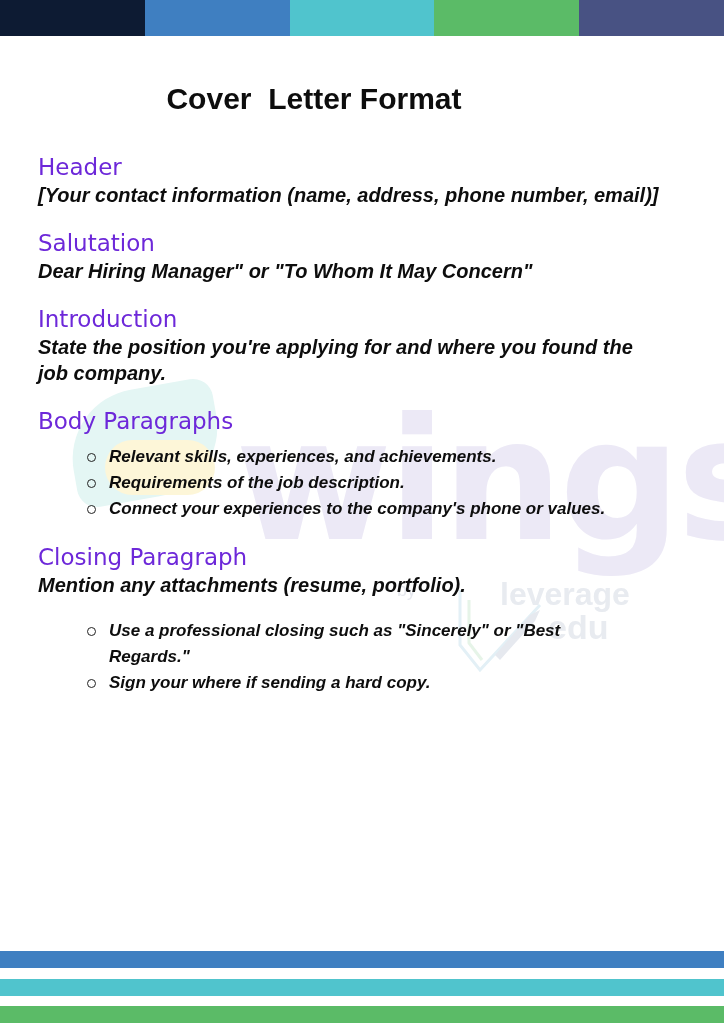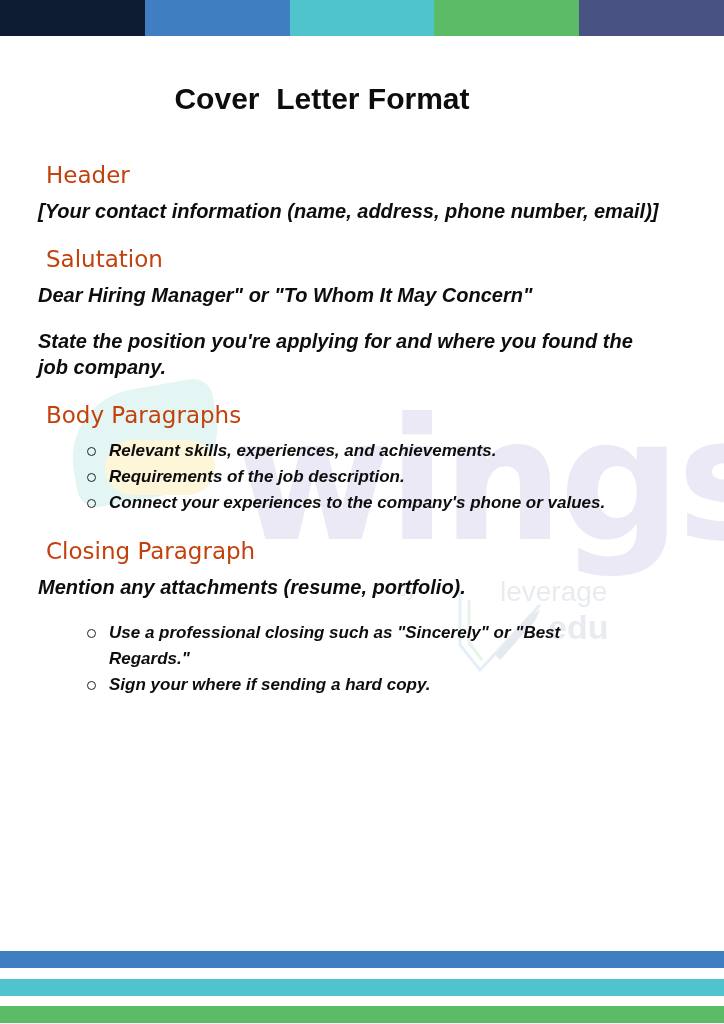--- a/index.html
+++ b/index.html
@@ -8,27 +8,27 @@
     background: #ffffff; color: #0d0d0d;
     font-family: "Liberation Sans", "DejaVu Sans", sans-serif;
   }
   .top-bar { position: absolute; top: 0; left: 0; width: 724px; height: 36px; display: flex; }
   .top-bar .seg { flex: 1; height: 100%; }
   .watermark { position: absolute; pointer-events: none; }
   .wm-shape1 { left: 70px; top: 388px; width: 150px; height: 110px; background: #e4f6f4; border-radius: 70px 20px 70px 20px; transform: rotate(-10deg); }
   .wm-shape2 { left: 105px; top: 440px; width: 110px; height: 55px; background: #fdf6d8; border-radius: 30px; }
   .wm-word { left: 235px; top: 395px; font-size: 170px; font-weight: bold; color: #ece9f6; letter-spacing: -4px; line-height: 1; font-family: "DejaVu Sans", sans-serif; }
   .wm-by { left: 397px; top: 580px; font-size: 18px; font-weight: normal; color: #e6e8ee; }
-  .wm-leverage { left: 500px; top: 578px; font-size: 28px; font-weight: normal; color: #e8ebf0; line-height: 1; }
+  .wm-leverage { left: 500px; top: 578px; font-size: 32px; font-weight: bold; color: #e8ebf0; line-height: 1; }
   .wm-edu { left: 548px; top: 610px; font-size: 34px; font-weight: bold; color: #e8ebf0; line-height: 1; }
   .wm-check { left: 455px; top: 585px; width: 90px; height: 90px; }
-  .title { position: absolute; top: 62px; left: 8px; width: 628px; text-align: center; font-size: 30px; font-weight: bold; white-space: pre; }
+  .title { position: absolute; top: 62px; left: 0; width: 628px; text-align: center; font-size: 30px; font-weight: bold; white-space: pre; }
   .content { position: absolute; left: 38px; top: 152px; width: 660px; }
   .section { margin-bottom: 20px; }
-  .section h2 { margin: 8px; font-size: 23px; font-weight: normal; font-family: "DejaVu Sans", sans-serif; line-height: 30px; color: #c2410c; }
+  .section h2 { margin: 0; font-size: 23px; font-weight: normal; font-family: "DejaVu Sans", sans-serif; line-height: 30px; color: #6d28d9; }
   .section p { margin: 0; font-size: 20px; font-weight: bold; line-height: 26px; font-style: italic; }
   .section ul { margin: 8px; padding: 0 0 0 63px; list-style: none; font-style: italic; }
   .section li { position: relative; font-size: 17px; font-weight: bold; line-height: 26px; }
   .section li .bullet { position: absolute; left: -22px; top: 9px; width: 7px; height: 7px; border: 1.3px solid #222; border-radius: 50%; }
   .bottom-bar { position: absolute; left: 0; width: 724px; height: 17px; }
 </style>
 </head>
 <body>
 
 <div class="top-bar">
@@ -56,20 +56,21 @@
 <div class="content">
   <div class="section">
     <h2>Header</h2>
     <p>[Your contact information (name, address, phone number, email)]</p>
   </div>
   <div class="section">
     <h2>Salutation</h2>
     <p>Dear Hiring Manager" or "To Whom It May Concern"</p>
   </div>
   <div class="section">
+    <h2>Introduction</h2>
     <p style="width:620px">State the position you're applying for and where you found the job company.</p>
   </div>
   <div class="section">
     <h2>Body Paragraphs</h2>
     <ul>
       <li><span class="bullet"></span><span>Relevant skills, experiences, and achievements.</span></li>
       <li><span class="bullet"></span><span>Requirements of the job description.</span></li>
       <li><span class="bullet"></span><span>Connect your experiences to the company's phone or values.</span></li>
     </ul>
   </div>

